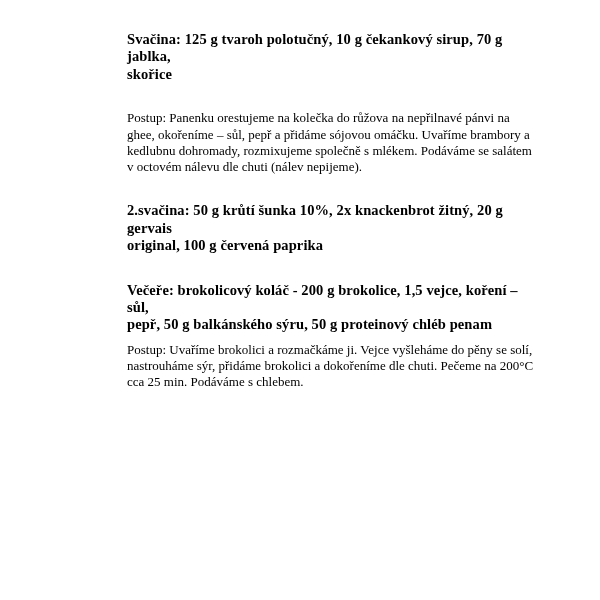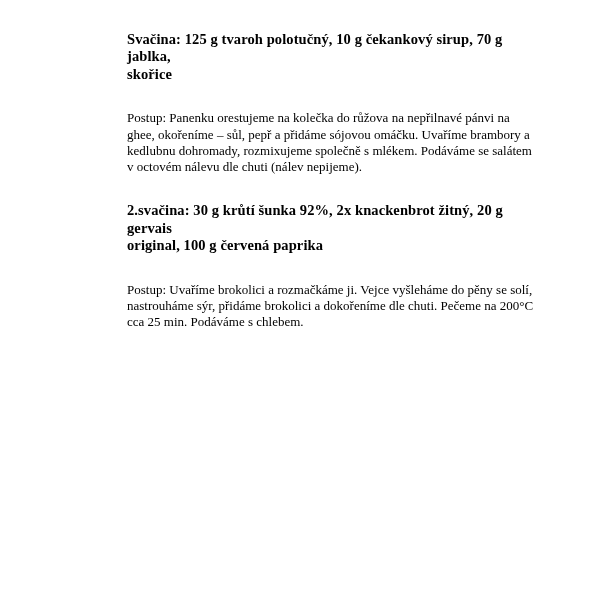--- a/index.html
+++ b/index.html
@@ -50,24 +50,26 @@
     </div>
 
     <div class="meal-section">
       <div class="meal-postup">Postup: Panenku orestujeme na kolečka do růžova na nepřilnavé pánvi na
 ghee, okořeníme – sůl, pepř a přidáme sójovou omáčku. Uvaříme brambory a
 kedlubnu dohromady, rozmixujeme společně s mlékem. Podáváme se salátem
 v octovém nálevu dle chuti (nálev nepijeme).</div>
     </div>
 
     <div class="meal-section">
-      <div class="meal-heading">2.svačina: 30 g krůtí šunka 92%, 2x knackenbrot žitný, 20 g gervais
+      <div class="meal-heading">2.svačina: 50 g krůtí šunka 10%, 2x knackenbrot žitný, 20 g gervais
 original, 100 g červená paprika</div>
     </div>
 
     <div class="meal-section">
+      <div class="meal-heading">Večeře: brokolicový koláč -  200 g brokolice, 1,5 vejce, koření – sůl,
+pepř, 50 g balkánského sýru, 50 g proteinový chléb penam</div>
       <div class="meal-postup">Postup: Uvaříme brokolici a rozmačkáme ji. Vejce vyšleháme do pěny se solí,
 nastrouháme sýr, přidáme brokolici a dokořeníme dle chuti. Pečeme na 200°C
 cca 25 min. Podáváme s chlebem.</div>
     </div>
 
   </div>
 </div>
 
 </body></html>

